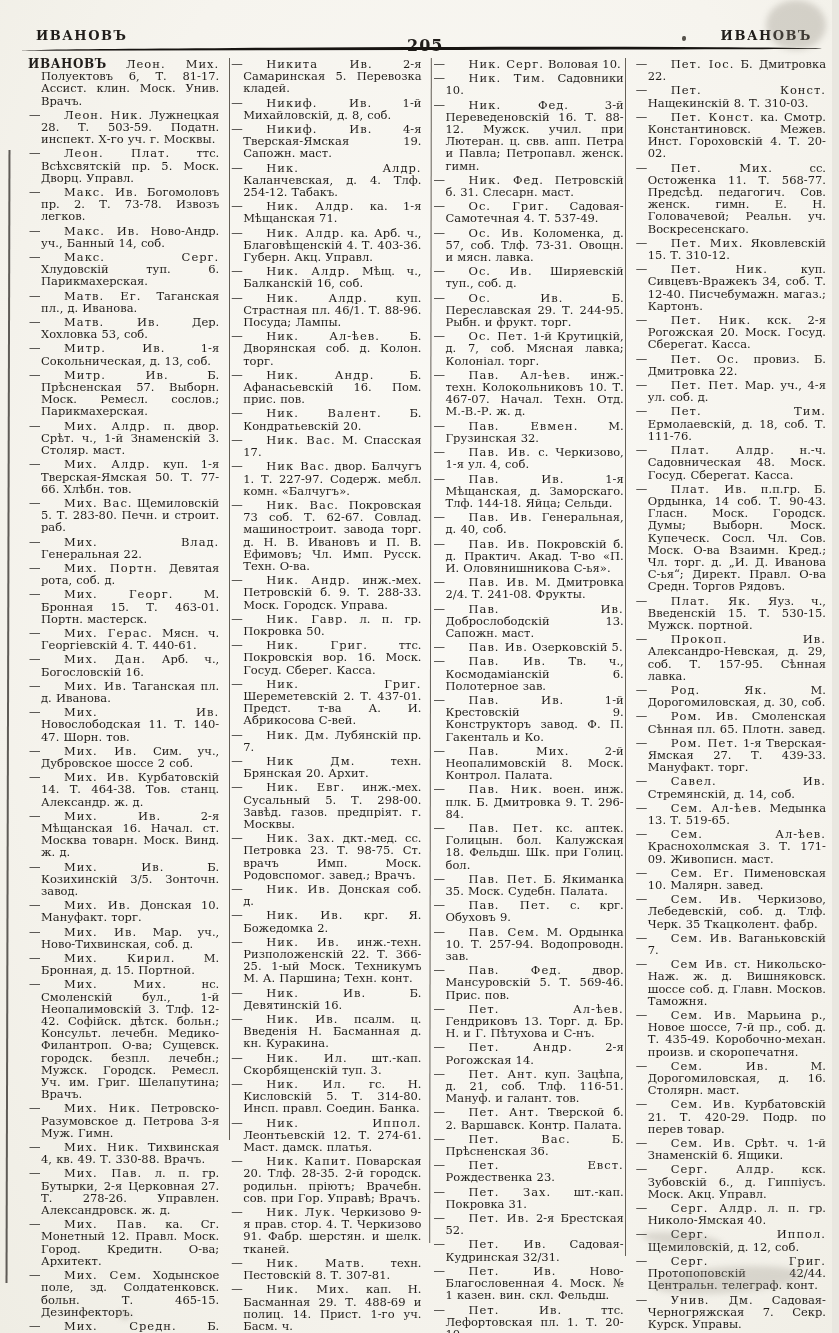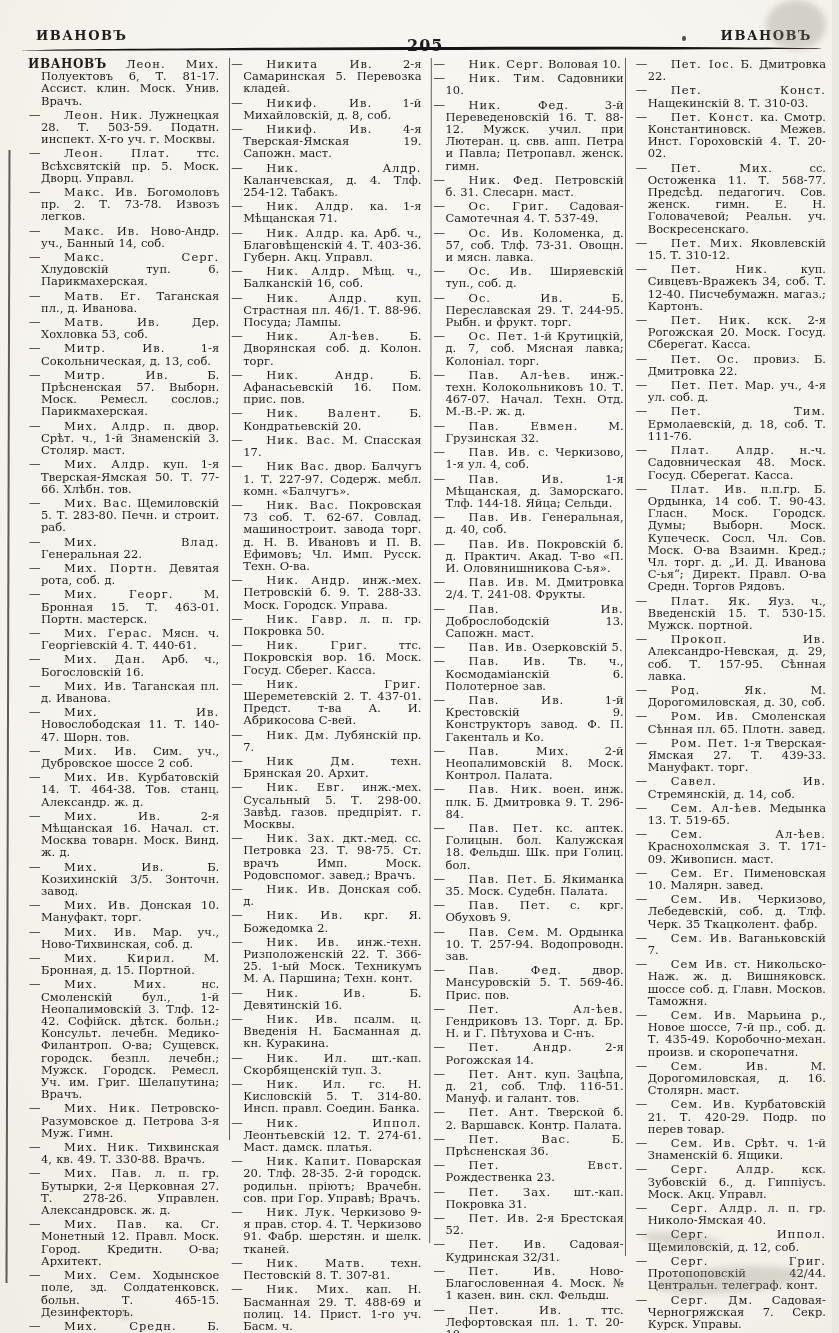--- a/index.html
+++ b/index.html
@@ -196,21 +196,21 @@
         <p class="entry"><span class="dash">—</span><span class="nm">Сем. Ив.</span> Ваганьковскій 7.</p>
         <p class="entry"><span class="dash">—</span><span class="nm">Сем Ив.</span> ст. Никольско-Наж. ж. д. Вишняковск. шоссе соб. д. Главн. Москов. Таможня.</p>
         <p class="entry"><span class="dash">—</span><span class="nm">Сем. Ив.</span> Марьина р., Новое шоссе, 7-й пр., соб. д. Т. 435-49. Коробочно-механ. произв. и скоропечатня.</p>
         <p class="entry"><span class="dash">—</span><span class="nm">Сем. Ив.</span> М. Дорогомиловская, д. 16. Столярн. маст.</p>
         <p class="entry"><span class="dash">—</span><span class="nm">Сем. Ив.</span> Курбатовскій 21. Т. 420-29. Подр. по перев товар.</p>
         <p class="entry"><span class="dash">—</span><span class="nm">Сем. Ив.</span> Срѣт. ч. 1-й Знаменскій 6. Ящики.</p>
         <p class="entry"><span class="dash">—</span><span class="nm">Серг. Алдр.</span> кск. Зубовскій 6., д. Гиппіусъ. Моск. Акц. Управл.</p>
         <p class="entry"><span class="dash">—</span><span class="nm">Серг. Алдр.</span> л. п. гр. Николо-Ямская 40.</p>
         <p class="entry"><span class="dash">—</span><span class="nm">Серг. Иппол.</span> Щемиловскій, д. 12, соб.</p>
         <p class="entry"><span class="dash">—</span><span class="nm">Серг. Григ.</span> Протопоповскій 42/44. Центральн. телеграф. конт.</p>
-        <p class="entry"><span class="dash">—</span><span class="nm">Серг. Дм.</span> Садовая-Черногряжская 7. Секр. Курск. Управы.</p>
+        <p class="entry"><span class="dash">—</span><span class="nm">Унив. Дм.</span> Садовая-Черногряжская 7. Секр. Курск. Управы.</p>
       </div>
     </div>
 
   <div class="vrule vrule-1"></div>
   <div class="vrule vrule-2"></div>
   <div class="vrule vrule-3"></div>
 
   <div class="scan-edge"></div>
   <div class="smudge smudge-1"></div>
   <div class="smudge smudge-2"></div>

